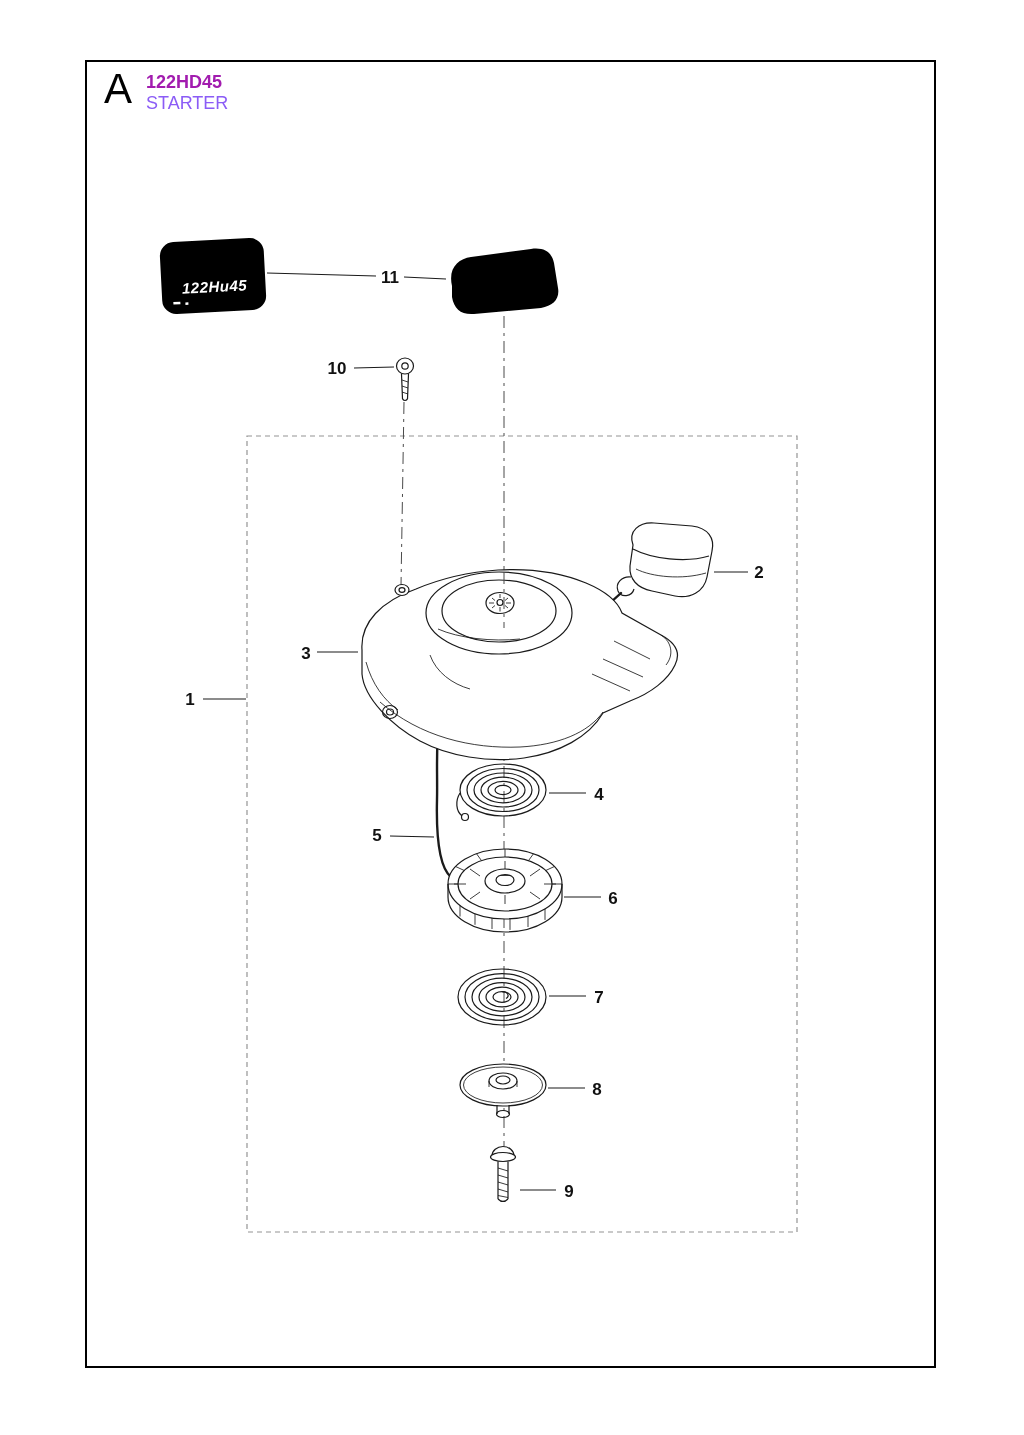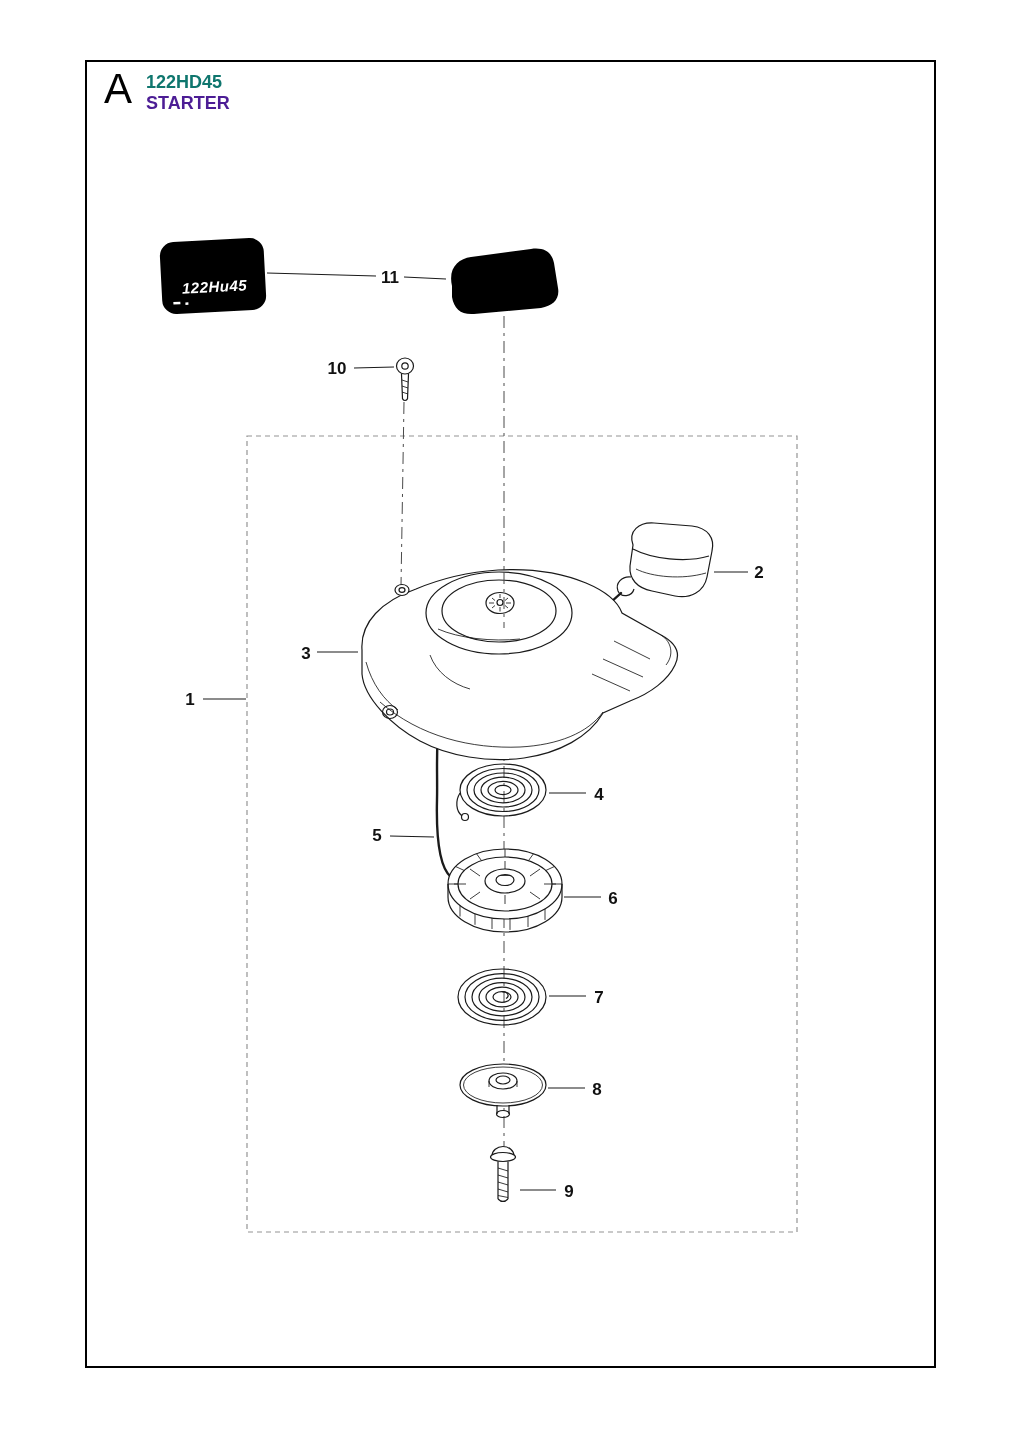--- a/index.html
+++ b/index.html
@@ -13,25 +13,25 @@
     border:2px solid #000000; box-sizing:border-box;
   }
   .header { position:absolute; left:0; top:0; }
   .letter {
     position:absolute; left:104px; top:68px;
     font-size:42px; font-weight:400; color:#000;
     line-height:1;
   }
   .model {
     position:absolute; left:146px; top:72px;
-    font-size:18px; font-weight:bold; color:#0f766e; white-space:nowrap;
+    font-size:18px; font-weight:bold; color:#a21caf; white-space:nowrap;
   }
   .ptitle {
     position:absolute; left:146px; top:93px;
-    font-size:18px; font-weight:bold; color:#4c1d95; white-space:nowrap;
+    font-size:18px; font-weight:normal; color:#8b5cf6; white-space:nowrap;
   }
   svg.diagram { position:absolute; left:0; top:0; }
 
   .ln   { fill:none; stroke:#1a1a1a; stroke-width:1.2; }
   .lnw  { fill:#ffffff; stroke:#1a1a1a; stroke-width:1.2; }
   .lnt  { fill:none; stroke:#1a1a1a; stroke-width:0.85; }
   .rope { fill:none; stroke:#1a1a1a; stroke-width:2.4; stroke-linecap:round; }
   .axis { fill:none; stroke:#4a4a4a; stroke-width:1; stroke-dasharray:12 5 3 5; }
   .dashbox { fill:none; stroke:#949494; stroke-width:1.2; stroke-dasharray:5 4; }
   .leader { stroke:#1a1a1a; stroke-width:1.1; }

